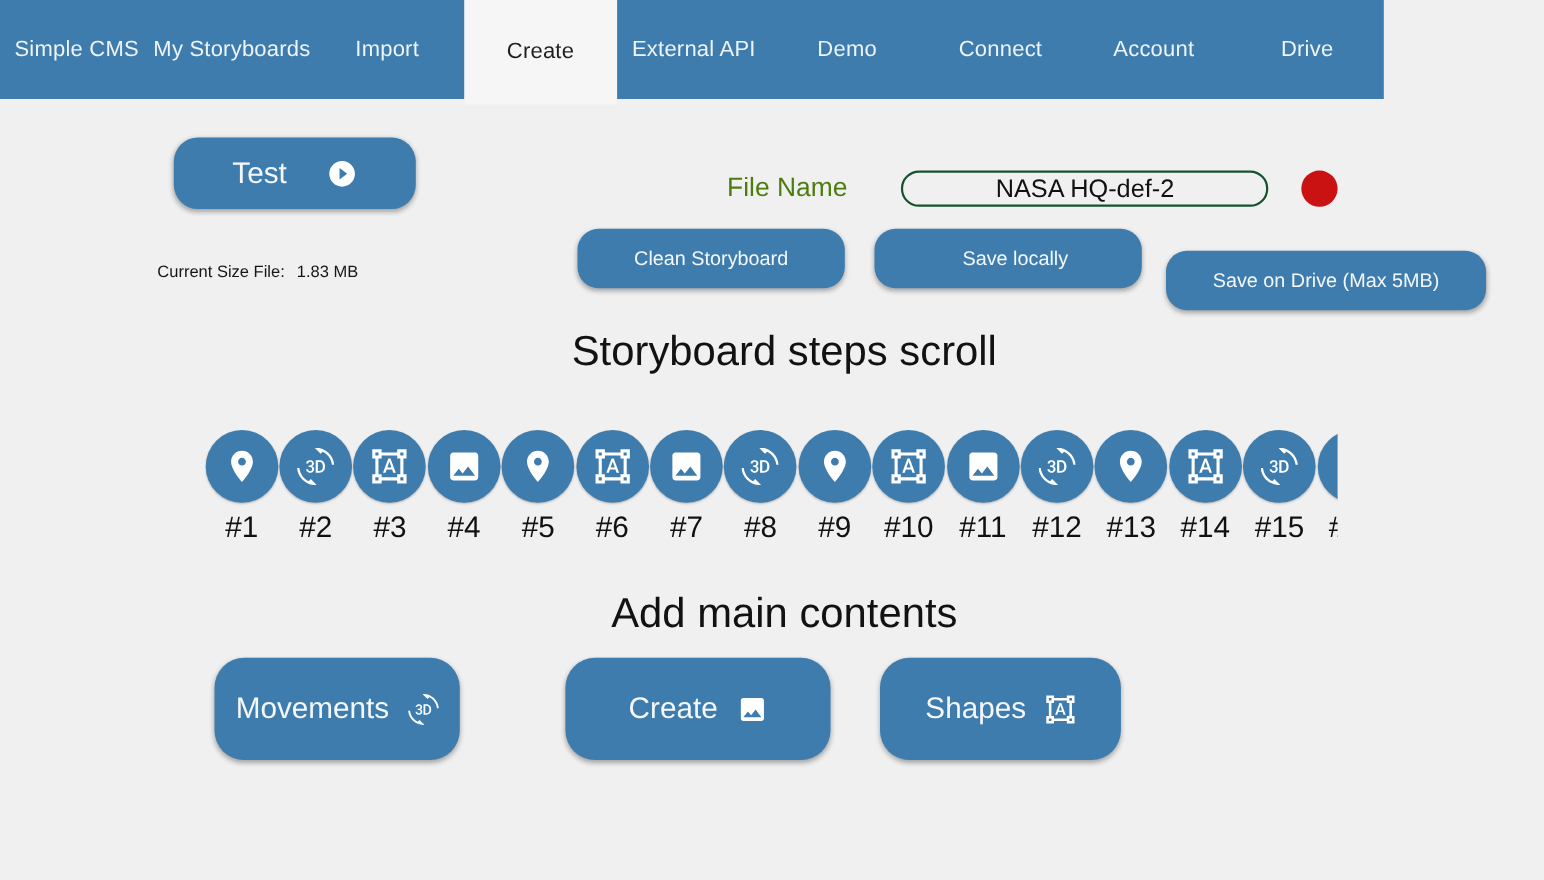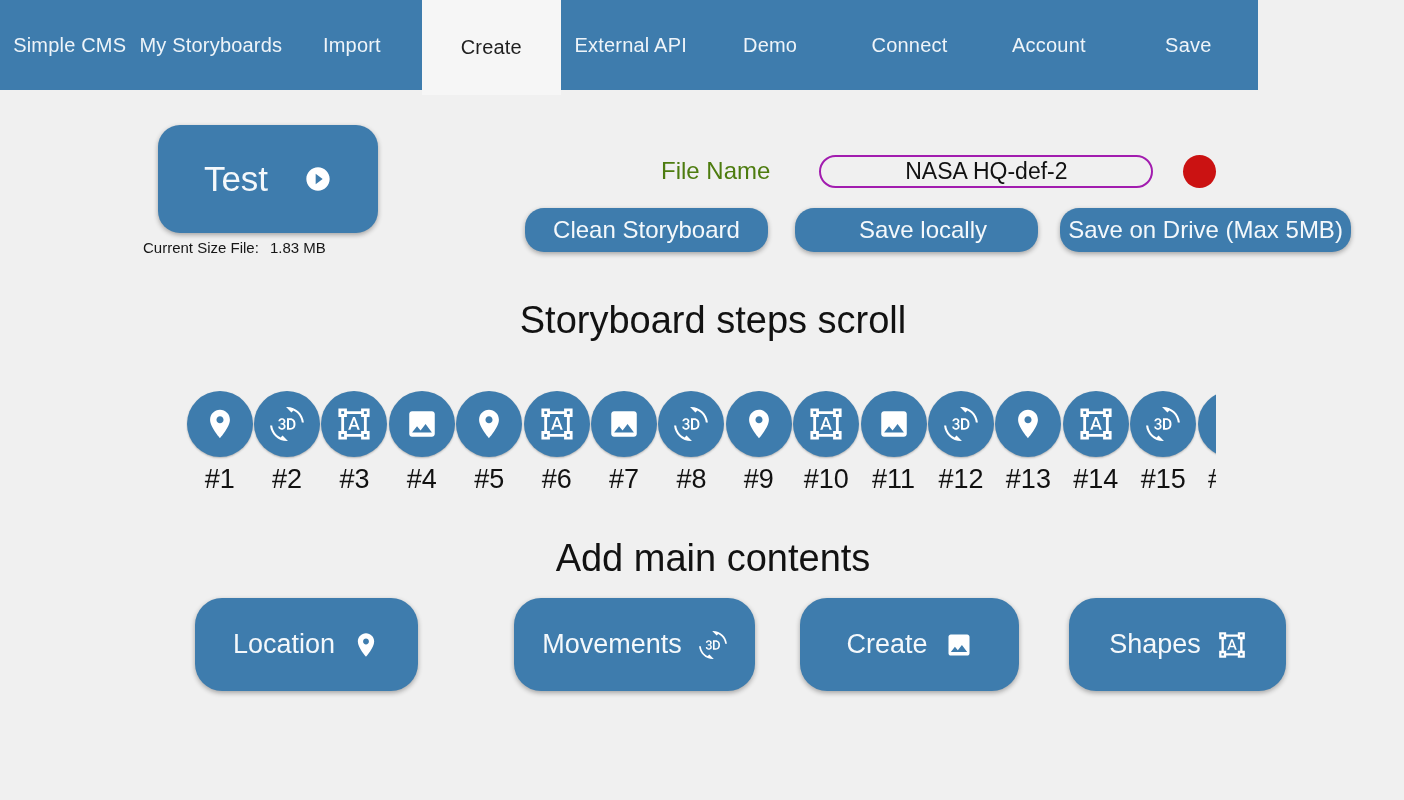--- a/index.html
+++ b/index.html
@@ -33,60 +33,60 @@
   .btn-blue {
     background:var(--primary, #3e7cad);
     color:#f4f8fb; border:none; cursor:pointer;
     font-family:inherit;
     box-shadow:0 2px 5px rgba(0,0,0,0.32);
   }
 
   
   .test-btn {
     position:absolute; left:158px; top:125px;
-    width:220px; height:108px; border-radius:22px;
+    width:220px; height:65px; border-radius:22px;
     display:flex; align-items:center; justify-content:center; gap:36px;
-    font-size:35px;
+    font-size:27px;
     text-align:right;
   }
   .play-icon { width:28px; height:28px; fill:#ffffff; }
   .size-line {
     position:absolute; left:143px; top:239px;
     font-size:15px; color:#161616; white-space:nowrap;
   }
   .size-line .size-value { margin-left:11px; }
 
   
   .file-row {
     position:absolute; left:661px; top:152px; height:38px;
     display:flex; align-items:center;
   }
   .file-label { font-size:24px; color:#4d7c0f; white-space:nowrap; }
   .file-input {
     margin-left:49px; width:334px; height:33px;
-    border:2px solid #a21caf; border-radius:17px;
+    border:2px solid #14532d; border-radius:17px;
     background:transparent; outline:none;
     text-align:center; font-size:23px; color:#111;
     font-family:inherit;
   }
   .record-dot {
     margin-left:30px; width:33px; height:33px; border-radius:50%;
     background:var(--record-red, #cb1212);
   }
 
   
   .file-actions { position:absolute; left:525px; top:208px; display:flex; }
   .pill-btn {
-    height:44px; border-radius:19px;
+    height:54px; border-radius:19px;
     display:flex; align-items:center; justify-content:center;
-    font-size:24px; white-space:nowrap;
+    font-size:18px; white-space:nowrap;
   }
   .pill-btn.clean { width:243px; }
   .pill-btn.local { width:243px; margin-left:27px;padding-left:13px; }
-  .pill-btn.drive { width:291px; margin-left:22px; }
+  .pill-btn.drive { width:291px; margin-left:22px;margin-top:20px; }
 
   
   .h-big {
     position:absolute; left:0; width:1404px; text-align:center;
     font-size:38px; font-weight:400; color:#121212; line-height:48px;padding-left:22px;
   }
   .h-steps { top:296px; }
   .h-contents { top:534px; }
 
   
@@ -142,21 +142,21 @@
 <nav class="navbar">
   <div class="nav-brand">Simple CMS</div>
 
 <div class="nav-item">My Storyboards</div>
     <div class="nav-item">Import</div>
     <div class="nav-item active">Create</div>
     <div class="nav-item">External API</div>
     <div class="nav-item">Demo</div>
     <div class="nav-item">Connect</div>
     <div class="nav-item">Account</div>
-    <div class="nav-item">Save</div>
+    <div class="nav-item">Drive</div>
   </nav>
 
 <main>
 
   <button class="btn-blue test-btn">
     <span>Test</span>
     <svg class="play-icon" viewBox="0 0 24 24">
         <use href="#i-play" xlink:href="#i-play"></use>
       </svg>
   </button>
@@ -310,26 +310,20 @@
           </div>
           <div class="step-label">#16</div>
         </div>
       </div>
   </div>
 
   <h1 class="h-big h-contents">Add main contents</h1>
 
   <div class="content-row">
 
-  <button class="btn-blue content-btn">
-        <span>Location</span>
-        <svg class="cb-icon" viewBox="0 0 24 24">
-          <use href="#i-location" xlink:href="#i-location"></use>
-        </svg>
-      </button>
       <button class="btn-blue content-btn">
         <span>Movements</span>
         <svg class="cb-icon" viewBox="0 0 24 24">
           <use href="#i-3d" xlink:href="#i-3d"></use>
         </svg>
       </button>
       <button class="btn-blue content-btn">
         <span>Create</span>
         <svg class="cb-icon" viewBox="0 0 24 24">
           <use href="#i-image" xlink:href="#i-image"></use>

